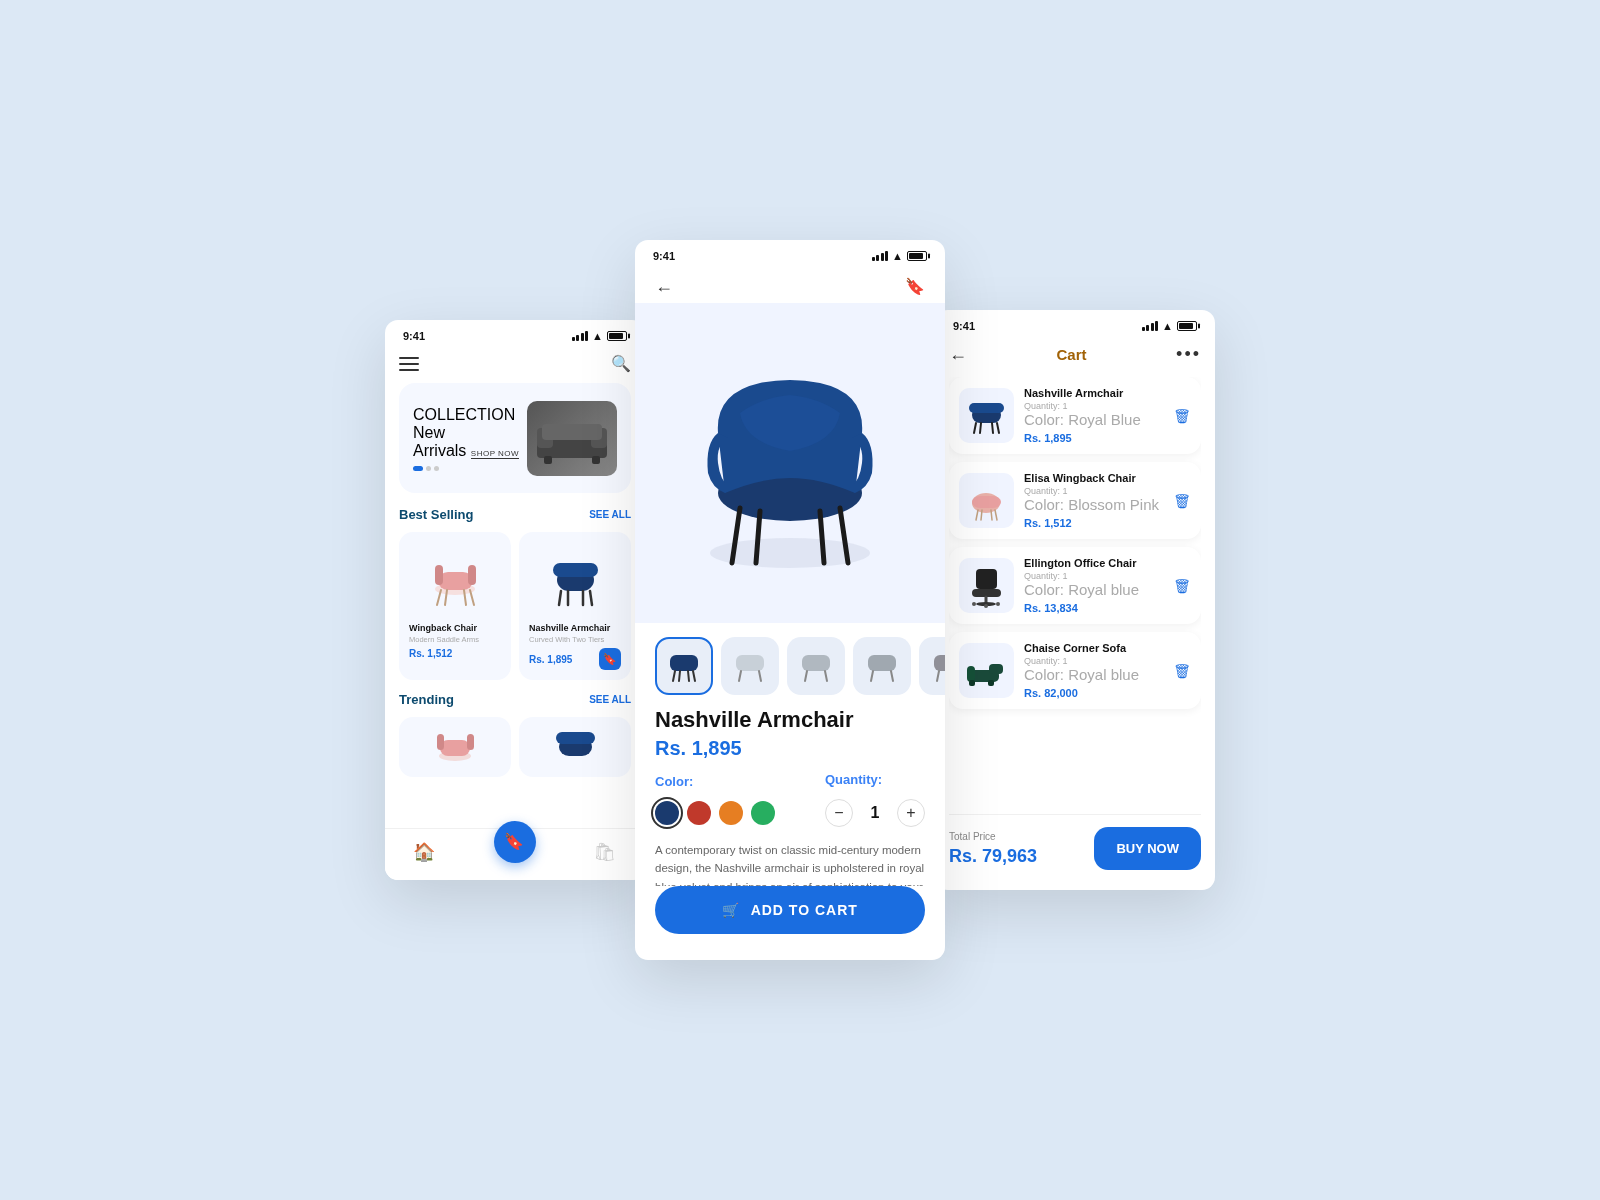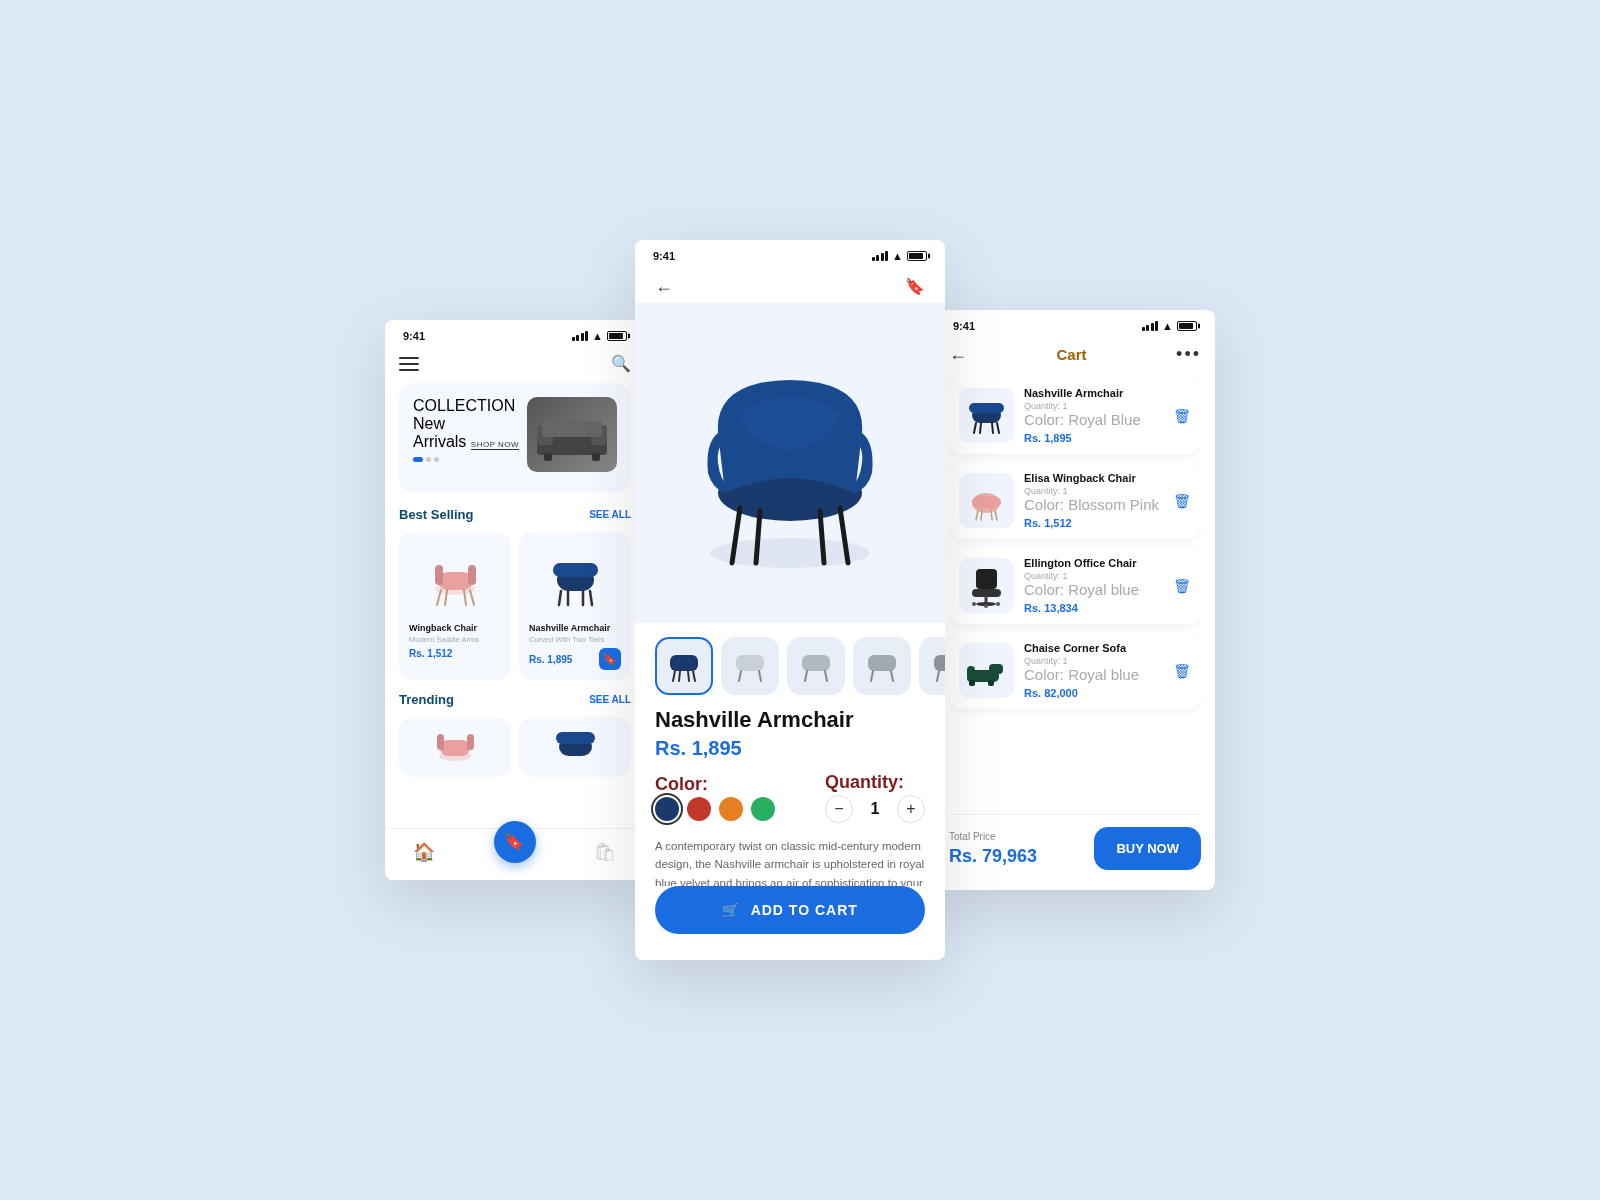--- a/index.html
+++ b/index.html
@@ -16,21 +16,21 @@
     .phones-container {
       display: flex;
       align-items: center;
       gap: 0px;
       position: relative;
     }
 
     
     .phone {
       background: white;
-      border-radius: 8px;
+      border-radius: 13px;
       overflow: hidden;
       box-shadow: 0 20px 60px rgba(0,0,0,0.12);
       position: relative;
       flex-shrink: 0;
     }
     .phone-left {
       width: 260px;
       height: 560px;
       z-index: 1;
     }
@@ -113,21 +113,21 @@
     .hamburger span { width: 20px; height: 2px; background: #333; border-radius: 2px; display: block; }
     .search-icon-btn { font-size: 16px; color: #333; cursor: pointer; }
 
     
     .banner {
       background: #f5f8ff;
       border-radius: 16px;
       padding: 14px;
       display: flex;
       justify-content: space-between;
-      align-items: flex-start;
+      align-items: center;
       margin-bottom: 14px;
       overflow: hidden;
       min-height: 110px;
     }
     .shop-now { font-size: 8px; font-weight: 400; color: #333; letter-spacing: 0.5px; border-bottom: 1px solid #333; display: inline-block; margin-top: 4px; cursor: pointer; }
     .banner-img {
       width: 90px;
       height: 75px;
       background: linear-gradient(135deg, #555 0%, #888 100%);
       border-radius: 10px;
@@ -254,21 +254,21 @@
     .product-title { font-size: 22px; font-weight: 700; color: #111; margin-bottom: 4px; }
     .product-price-main { font-size: 20px; font-weight: 700; color: #1a6de0; margin-bottom: 12px; }
 
     .options-row {
       display: flex;
       justify-content: space-between;
       align-items: center;
       margin-bottom: 14px;
     }
     .option-group {}
-    .option-label { font-size: 18px; font-weight: 600; color: #7f1d1d; margin-bottom: 2px; }
+    .option-label { font-size: 13px; font-weight: 600; color: #3b82f6; margin-bottom: 12px; }
     .color-swatches { display: flex; gap: 8px; align-items: center; }
     .swatch {
       width: 24px; height: 24px;
       border-radius: 50%;
       cursor: pointer;
     }
     .swatch.selected { outline: 2px solid #333; outline-offset: 2px; }
     .qty-control { display: flex; align-items: center; gap: 12px; }
     .qty-btn {
       width: 28px; height: 28px;

